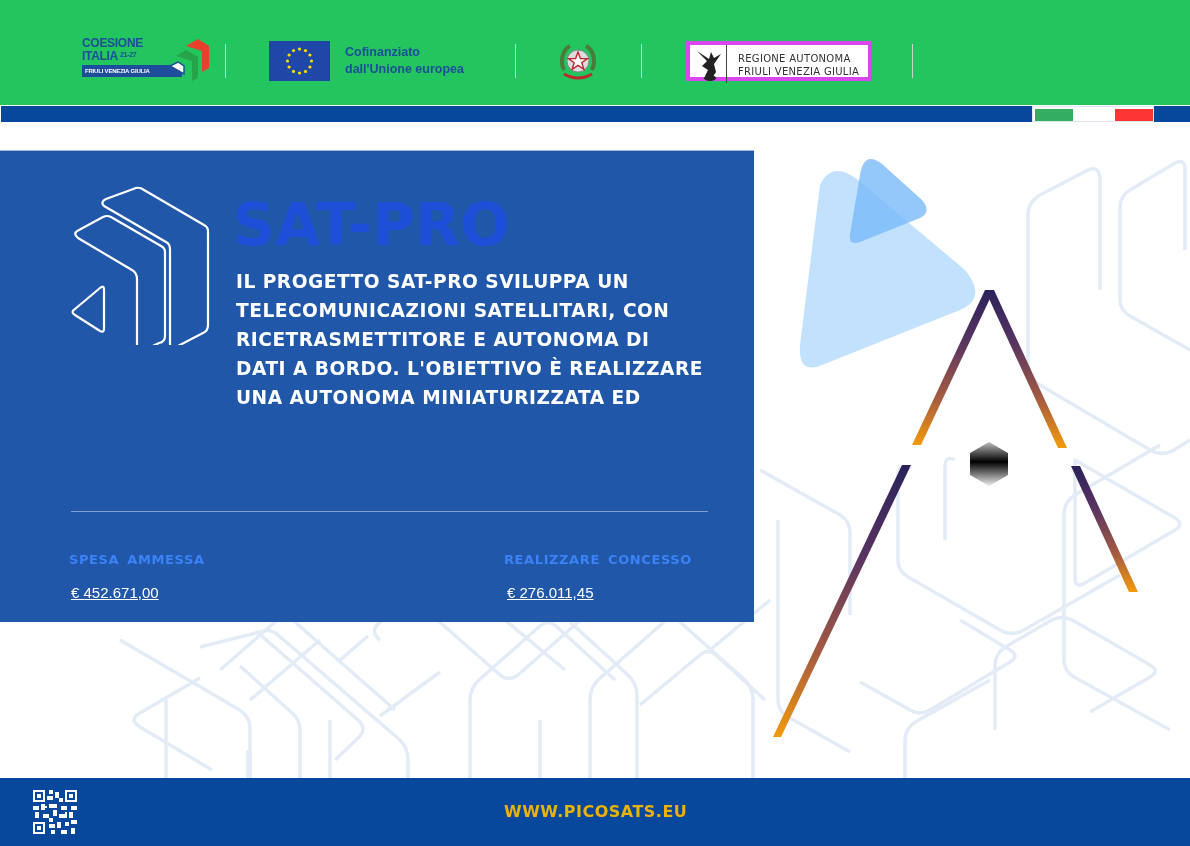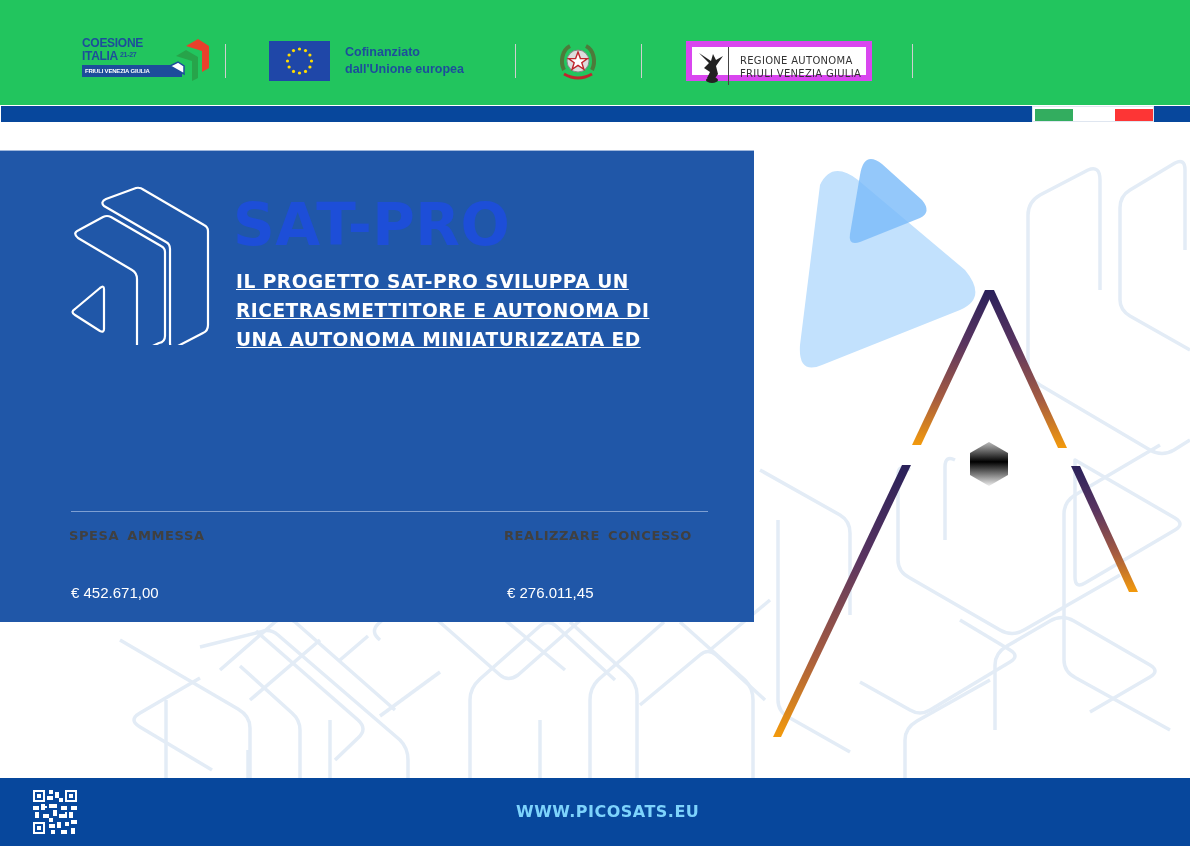--- a/index.html
+++ b/index.html
@@ -14,43 +14,43 @@
     .coesione .t1 { position: absolute; left: 0; top: 0; font: bold 12px/11px "Liberation Sans", sans-serif; color: #1d4d9b; letter-spacing: -0.3px; }
     .coesione .t2 { position: absolute; left: 0; top: 11px; font: bold 12px/11px "Liberation Sans", sans-serif; color: #1d4d9b; letter-spacing: -0.3px; }
     .coesione .t2 sup { font-size: 7px; vertical-align: 3px; margin-left: 2px; }
     .coesione .bar { position: absolute; left: 0; top: 27px; width: 100px; height: 12px; background: #1d4d9b; color: #fff; font: bold 6px/12px "Liberation Sans", sans-serif; padding-left: 3px; letter-spacing: -0.2px; }
 
     .eu-flag { left: 269px; top: 41px; width: 61px; height: 40px; background: #1f47a8; }
     .eu-text { left: 345px; top: 44px; font: bold 12.5px/17px "Liberation Sans", sans-serif; color: #1d4d9b; }
 
     .emblem { left: 556px; top: 40px; width: 44px; height: 44px; }
 
-    .regione { left: 686px; top: 41px; width: 186px; height: 40px; border: 6px solid #d946ef; background: #fff; }
+    .regione { left: 686px; top: 41px; width: 186px; height: 40px; border: 4px solid #d946ef; background: #fff; }
     .regione .div { position: absolute; left: 36px; top: 0; width: 1px; height: 38px; background: #444; }
     .regione .txt { position: absolute; left: 48px; top: 7px; font: 10px/13px "DejaVu Sans", sans-serif; color: #333; letter-spacing: 0.3px; }
 
     .topband { position: absolute; left: 1px; top: 106px; width: 1189px; height: 16px; background: #07479c; }
     .flag-box { position: absolute; left: 1032px; top: 106px; width: 122px; height: 16px; background: #fff; border: 1px solid #dfe6f0; }
     .flag-g { position: absolute; left: 2px; top: 2px; width: 38px; height: 12px; background: #33ad5f; }
     .flag-r { position: absolute; left: 82px; top: 2px; width: 38px; height: 12px; background: #fd3535; }
 
     .bgpattern { position: absolute; left: 0; top: 120px; width: 1190px; height: 660px; }
 
     .panel { position: absolute; left: 0; top: 150px; width: 754px; height: 472px; background: #2057a8; border-top: 1px solid #9fb7dc; }
     .panel-logo { position: absolute; left: 70px; top: 185px; width: 140px; height: 160px; }
     .title { position: absolute; left: 233px; top: 192px; font: bold 58px/66px "DejaVu Sans", sans-serif; color: #1d4ed8; letter-spacing: 0.5px; }
-    .desc { position: absolute; left: 236px; top: 267px; width: 500px; font: bold 18.6px/29.1px "DejaVu Sans", sans-serif; color: #fff; letter-spacing: 0.5px; text-decoration: underline; }
+    .desc { position: absolute; left: 236px; top: 267px; width: 500px; font: bold 18.6px/29.1px "DejaVu Sans", sans-serif; color: #fff; letter-spacing: 0.5px; }
     .desc span { display: block; white-space: nowrap; }
     .hr { position: absolute; left: 71px; top: 511px; width: 637px; height: 1px; background: #7d9fd3; }
-    .lbl { position: absolute; top: 528px; font: bold 13px/16px "DejaVu Sans", sans-serif; color: #404040; letter-spacing: 0.6px; word-spacing: 3px; }
-    .val { position: absolute; top: 584px; font: 15px/18px "Liberation Sans", sans-serif; color: #fff; }
+    .lbl { position: absolute; top: 552px; font: bold 13px/16px "DejaVu Sans", sans-serif; color: #3b82f6; letter-spacing: 0.6px; word-spacing: 3px; }
+    .val { position: absolute; top: 584px; font: 15px/18px "Liberation Sans", sans-serif; color: #fff; text-decoration: underline; }
 
     .footer { position: absolute; left: 0; top: 778px; width: 1190px; height: 68px; background: #07479c; }
     .qr { position: absolute; left: 33px; top: 12px; width: 44px; height: 44px; }
-    .url { position: absolute; left: 504px; top: 24px; font: bold 16px/20px "DejaVu Sans", sans-serif; color: #7dd3fc; letter-spacing: 0.5px; margin-left: 12px; }
+    .url { position: absolute; left: 504px; top: 24px; font: bold 16px/20px "DejaVu Sans", sans-serif; color: #eab308; letter-spacing: 0.5px; }
   </style>
 </head>
 <body>
 
 <div class="header">
   <div class="logo coesione">
     <span class="t1">COESIONE</span>
     <span class="t2"><span>ITALIA</span><sup>21-27</sup></span>
     <span class="bar">FRIULI VENEZIA GIULIA</span>
     <svg style="position:absolute;left:86px;top:0;" width="42" height="44" viewBox="0 0 42 44">
@@ -184,21 +184,23 @@
     <path d="M34 17 Q30 13 36 10 L66 -1 Q70 -2 74 1 L134 36 Q138 38 138 42 L138 136 Q138 142 133 144 L106 158 Q100 160 100 154 L100 60 Q100 55 96 53 Z" transform="translate(0,4)"></path>
     <path d="M8 59 Q2 54 9 51 L33 38 Q37 36 41 38 L91 67 Q95 69 95 73 L95 157 Q95 163 89 164 L72 172 Q67 174 67 168 L67 100 Q67 94 62 91 Z" transform="translate(0,-6)"></path>
     <path d="M34 104 L34 144 Q34 148 30 146 L5 130 Q0 127 5 124 L30 103 Q34 100 34 104 Z"></path>
   </g>
 </svg>
 
 <div class="title">SAT-PRO</div>
 
 <div class="desc">
   <span>IL PROGETTO SAT-PRO SVILUPPA UN</span>
+  <span>TELECOMUNICAZIONI SATELLITARI, CON</span>
   <span>RICETRASMETTITORE E AUTONOMA DI</span>
+  <span>DATI A BORDO. L'OBIETTIVO È REALIZZARE</span>
   <span>UNA AUTONOMA MINIATURIZZATA ED</span>
 </div>
 
 <div class="hr"></div>
 
 <div class="lbl" style="left:69px;">SPESA AMMESSA</div>
 <div class="lbl" style="left:504px;">REALIZZARE CONCESSO</div>
 <div class="val" style="left:71px;">€ 452.671,00</div>
 <div class="val" style="left:507px;">€ 276.011,45</div>
 

